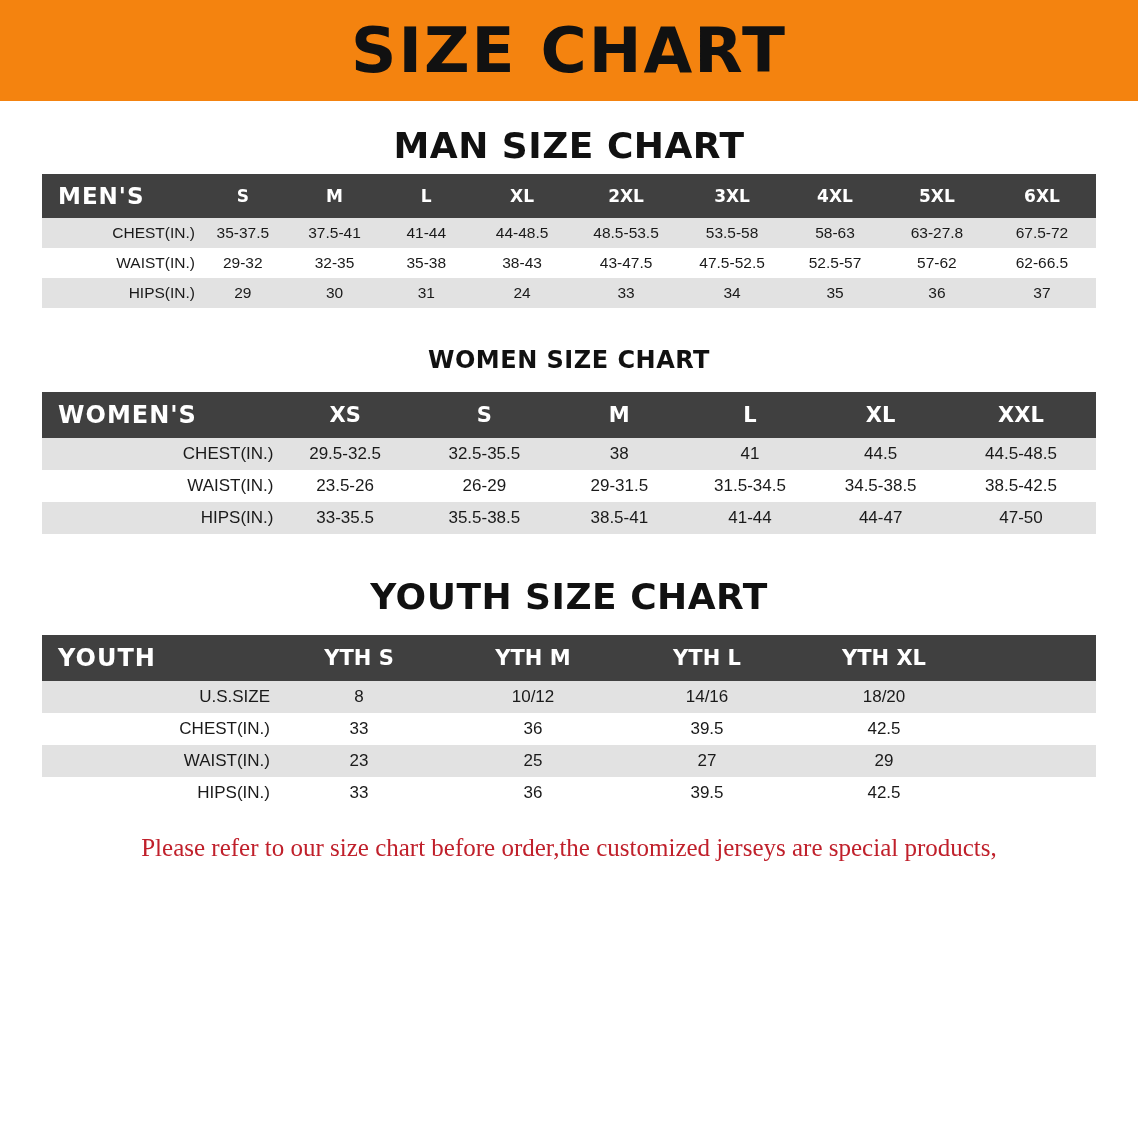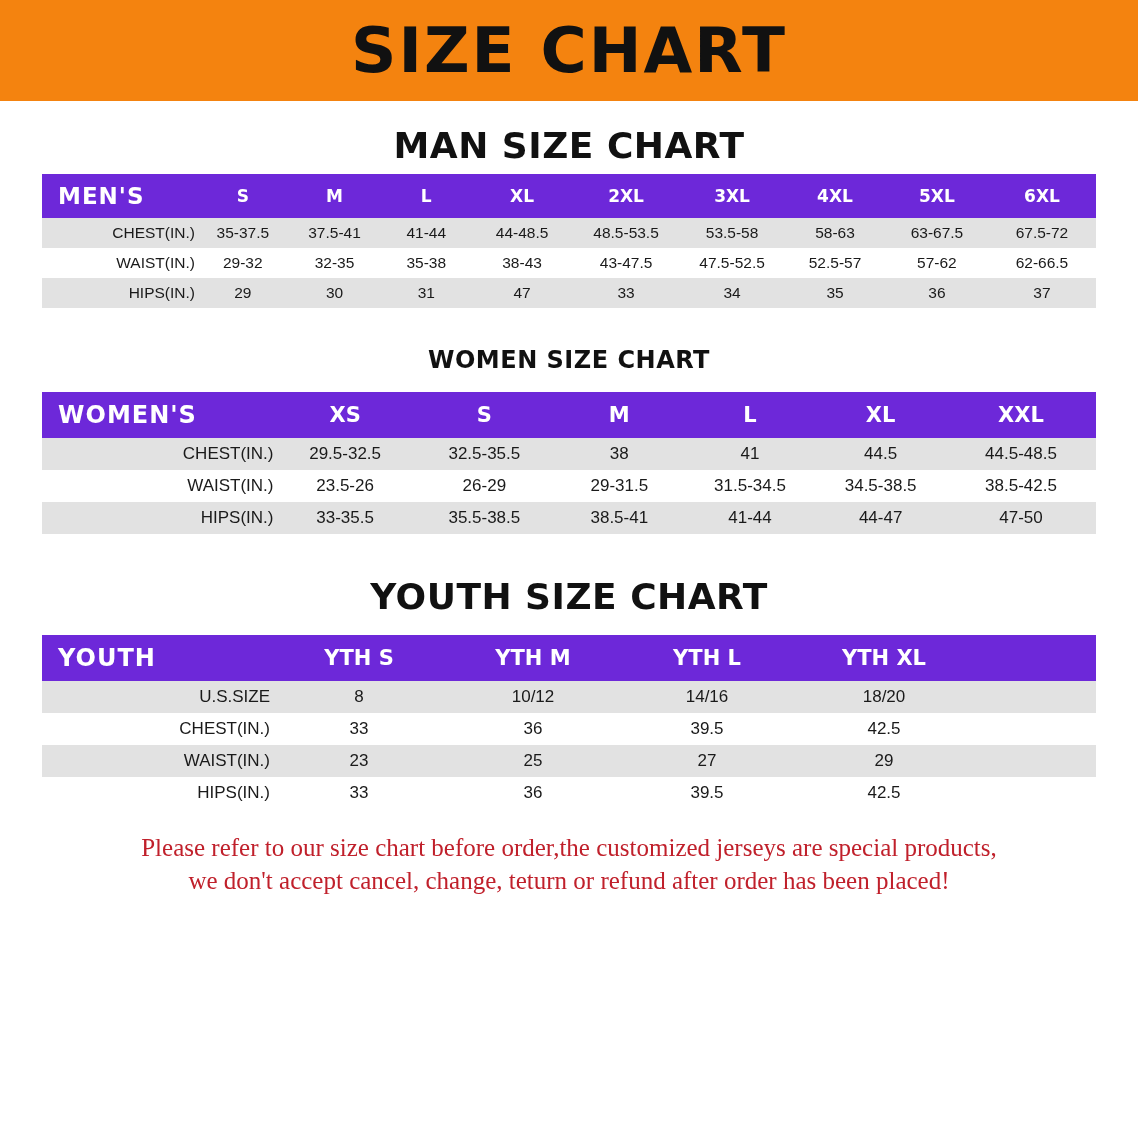--- a/index.html
+++ b/index.html
@@ -55,21 +55,21 @@
   .table-wrap {
     padding: 0 42px;
     box-sizing: border-box;
   }
   table.size-table {
     width: 100%;
     border-collapse: collapse;
     table-layout: fixed;
   }
   table.size-table thead th {
-    background: #6d28d9;
+    background: #404040;
     color: #ffffff;
     font-family: "DejaVu Sans", sans-serif;
     font-weight: bold;
     text-align: center;
     padding: 9px 2px;
   }
   table.size-table thead th.label-col {
     text-align: left;
     padding-left: 16px;
     letter-spacing: 1px;
@@ -156,41 +156,41 @@
       <tbody>
         <tr class="shaded">
           <td class="row-label">CHEST(IN.)</td>
           <td>35-37.5</td>
           <td>37.5-41</td>
           <td>41-44</td>
           <td>44-48.5</td>
           <td>48.5-53.5</td>
           <td>53.5-58</td>
           <td>58-63</td>
-          <td>63-67.5</td>
+          <td>63-27.8</td>
           <td>67.5-72</td>
         </tr>
         <tr class="plain">
           <td class="row-label">WAIST(IN.)</td>
           <td>29-32</td>
           <td>32-35</td>
           <td>35-38</td>
           <td>38-43</td>
           <td>43-47.5</td>
           <td>47.5-52.5</td>
           <td>52.5-57</td>
           <td>57-62</td>
           <td>62-66.5</td>
         </tr>
         <tr class="shaded">
           <td class="row-label">HIPS(IN.)</td>
           <td>29</td>
           <td>30</td>
           <td>31</td>
-          <td>47</td>
+          <td>24</td>
           <td>33</td>
           <td>34</td>
           <td>35</td>
           <td>36</td>
           <td>37</td>
         </tr>
       </tbody>
     </table>
   </div>
 
@@ -302,16 +302,15 @@
           <td>39.5</td>
           <td>42.5</td>
           <td></td>
         </tr>
       </tbody>
     </table>
   </div>
 
   <div class="note">
     <div>Please refer to our size chart before order,the customized jerseys are special products,</div>
-    <div>we don't accept cancel, change, teturn or refund after order has been placed!</div>
   </div>
 
 </div>
 
 </body></html>

